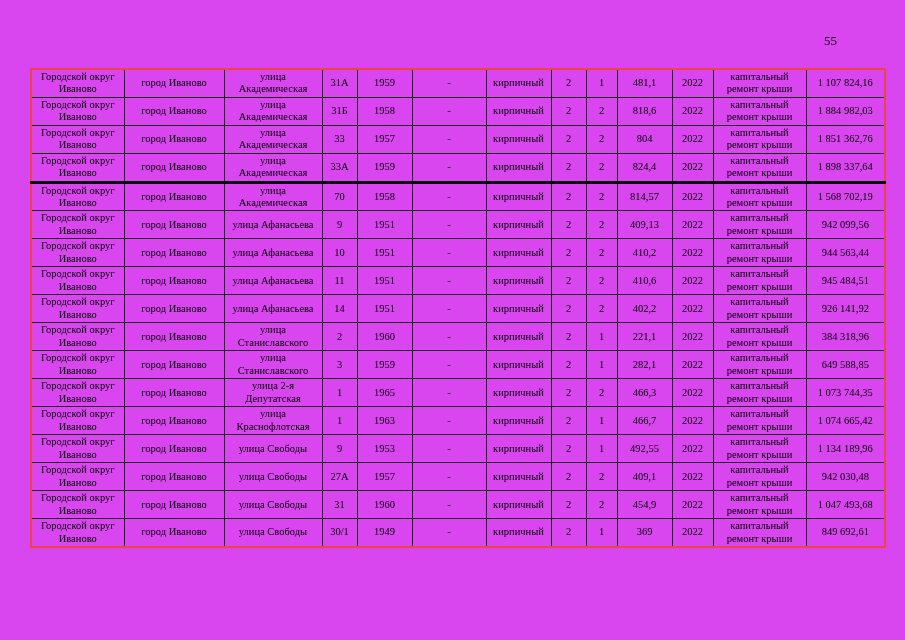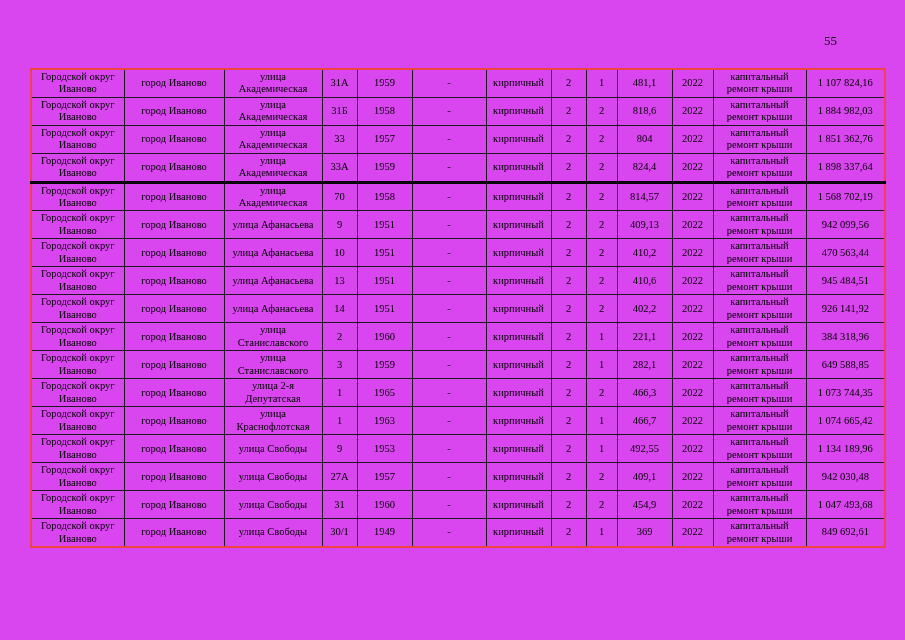--- a/index.html
+++ b/index.html
@@ -165,27 +165,27 @@
           <td>улица Афанасьева</td>
           <td>10</td>
           <td>1951</td>
           <td>-</td>
           <td>кирпичный</td>
           <td>2</td>
           <td>2</td>
           <td>410,2</td>
           <td>2022</td>
           <td>капитальный ремонт крыши</td>
-          <td class="money">470 563,44</td>
+          <td class="money">944 563,44</td>
         </tr>
         <tr>
           <td>Городской округ Иваново</td>
           <td>город Иваново</td>
           <td>улица Афанасьева</td>
-          <td>13</td>
+          <td>11</td>
           <td>1951</td>
           <td>-</td>
           <td>кирпичный</td>
           <td>2</td>
           <td>2</td>
           <td>410,6</td>
           <td>2022</td>
           <td>капитальный ремонт крыши</td>
           <td class="money">945 484,51</td>
         </tr>

